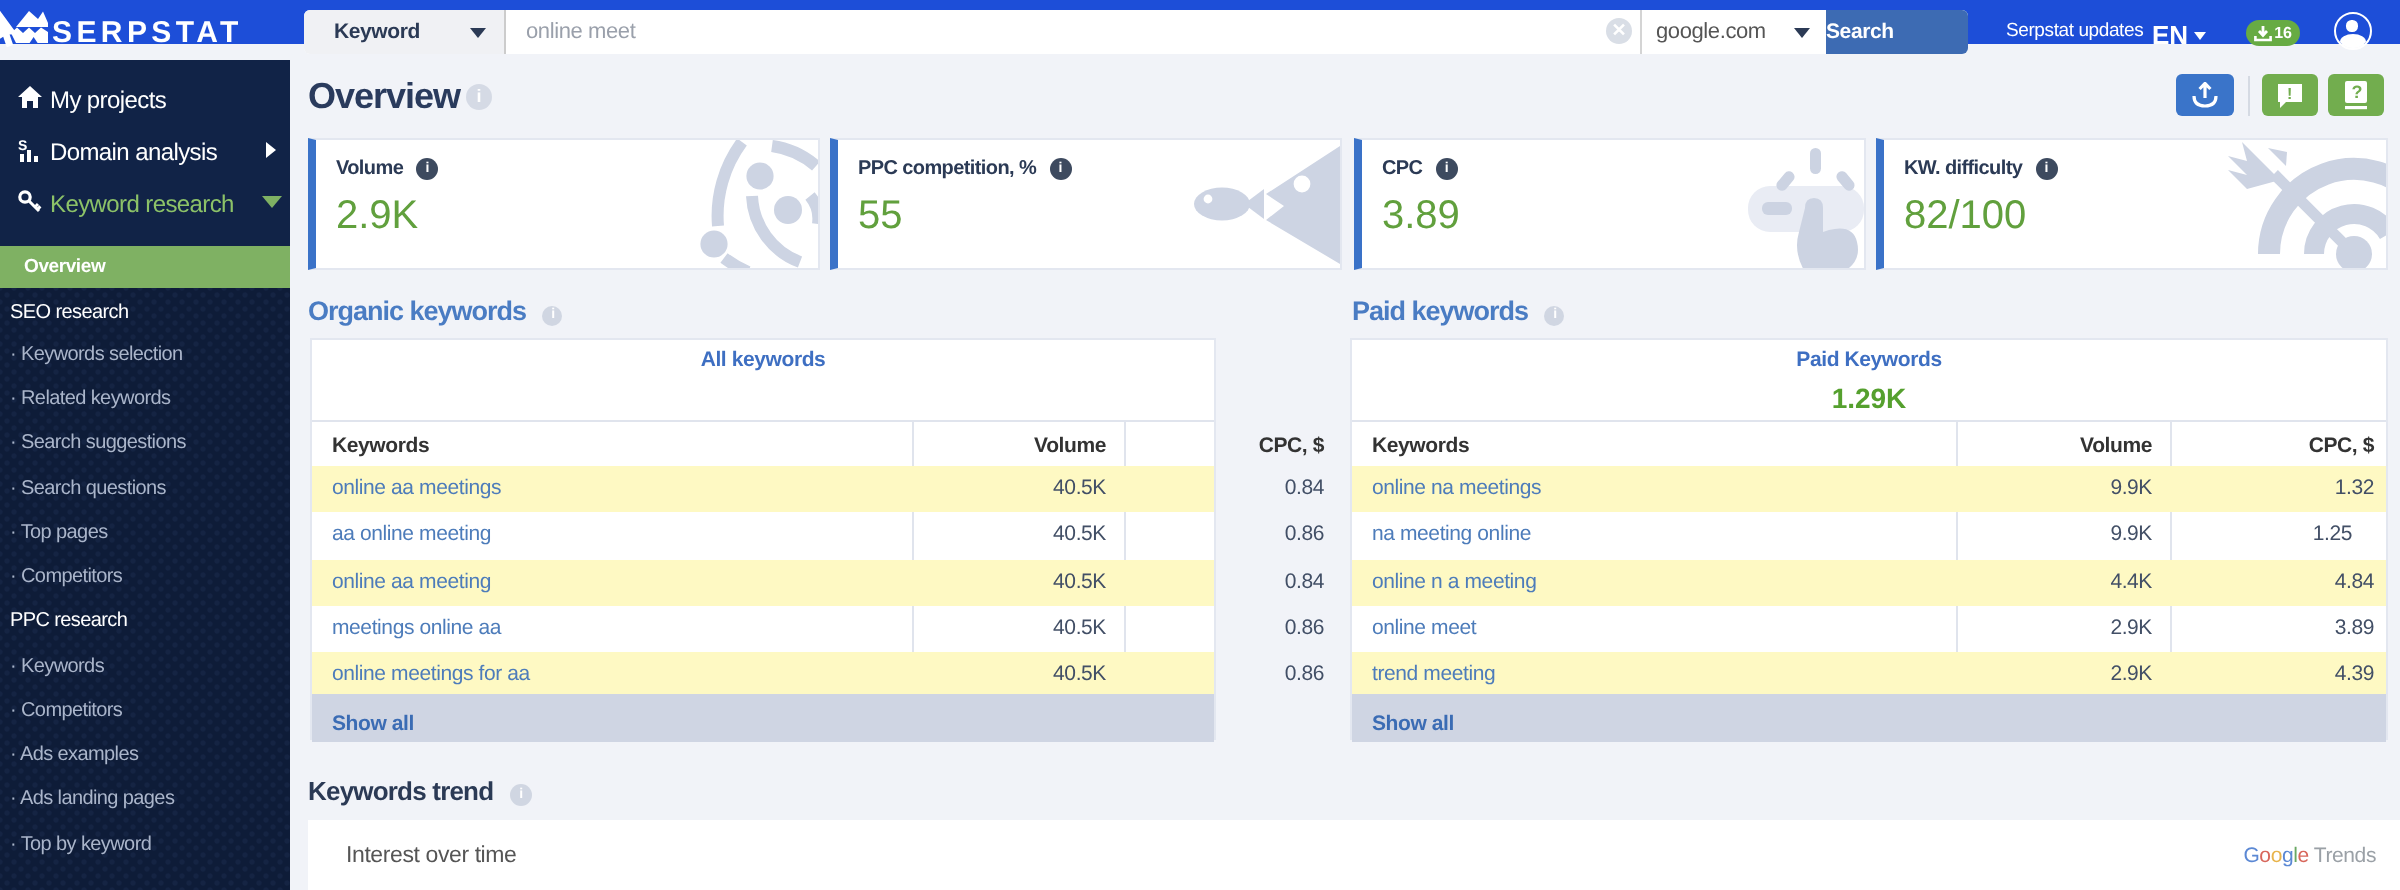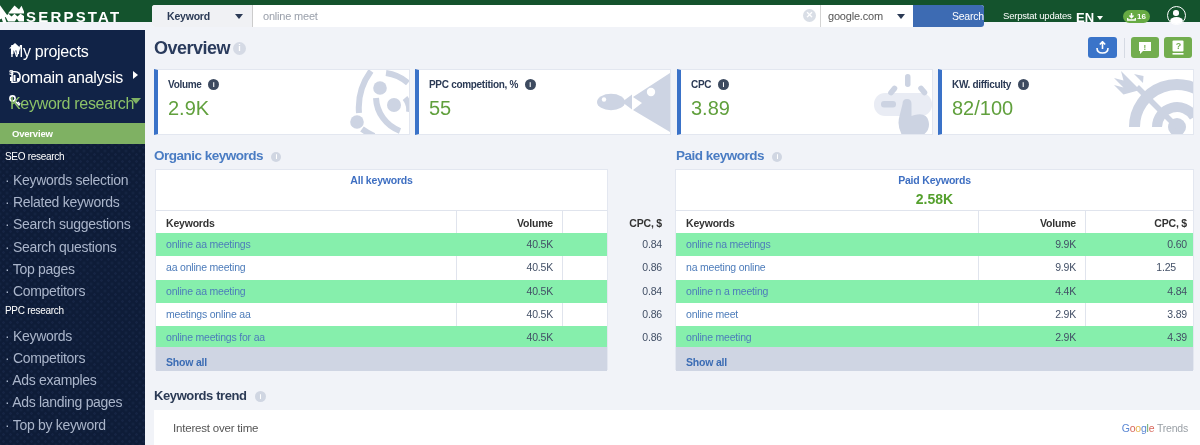--- a/index.html
+++ b/index.html
@@ -1,44 +1,44 @@
 <!DOCTYPE html>
 <html><head><meta charset="utf-8"><style>
 *{margin:0;padding:0;box-sizing:border-box}
 html,body{width:1200px;height:445px;font-family:"Liberation Sans",sans-serif;background:#f1f3f8;overflow:hidden;position:relative}
 .abs{position:absolute}
 
-#topbar{position:absolute;left:0;top:0;width:1200px;height:22px;background:#14532d}
+#topbar{position:absolute;left:0;top:0;width:1200px;height:22px;background:#1d4ed8}
 #logo{position:absolute;left:26px;top:7.5px;color:#fff;font-size:15px;font-weight:bold;letter-spacing:2.2px}
 #searchbar{position:absolute;left:152px;top:5px;width:832px;height:22px;background:#fff;border-radius:3px;display:flex}
 #kwseg{width:101px;height:22px;background:#f0f1f4;border-right:1px solid #ccc;border-radius:3px 0 0 3px;position:relative;color:#2b3a55;font-size:10.5px;font-weight:bold;line-height:22px;padding-left:15px;letter-spacing:-0.2px}
 #kwseg .dar{position:absolute;right:9px;top:9px}
 #qtext{color:#9aa0ab;font-size:11px;line-height:22px;padding-left:10px;flex:1;letter-spacing:-0.2px}
 #clearx{position:absolute;left:651px;top:4px;width:13px;height:13px;border-radius:50%;background:#d9dee6;color:#fff;font-size:9px;line-height:13px;text-align:center;font-weight:bold}
 #seseg{width:93px;height:22px;border-left:1px solid #d4d4d4;position:relative;color:#555;font-size:11px;line-height:22px;padding-left:7px;letter-spacing:-0.2px}
 #seseg .dar{position:absolute;right:8px;top:9px}
-#searchbtn{width:71px;height:22px;background:#3d6bb3;border-radius:0 3px 3px 0;color:#fff;font-size:10.5px;font-weight:normal;text-align:right;line-height:22px;letter-spacing:-0.2px}
+#searchbtn{width:71px;height:22px;background:#3d6bb3;border-radius:0 3px 3px 0;color:#fff;font-size:10.5px;font-weight:bold;text-align:left;line-height:22px;letter-spacing:-0.2px}
 .dar{width:0;height:0;border-left:4px solid transparent;border-right:4px solid transparent;border-top:5px solid #2b3a55}
 #updates{position:absolute;left:1003px;top:10px;color:#fff;font-size:9.5px;letter-spacing:-0.2px}
 #en{position:absolute;left:1076px;top:10px;color:#fff;font-size:13px;font-weight:bold}
 #en .war{display:inline-block;margin-left:3px;width:0;height:0;border-left:3.5px solid transparent;border-right:3.5px solid transparent;border-top:4.5px solid #fff;vertical-align:2px}
 #pill{position:absolute;left:1123px;top:10px;width:27px;height:13px;background:#67ab43;border-radius:7px;color:#fff;font-size:8px;font-weight:bold;line-height:13px;text-align:right;padding-right:4px}
 #avatar{position:absolute;left:1167px;top:6px;width:19px;height:19px;border:1.6px solid #fff;border-radius:50%;overflow:hidden}
 #avatar .hd{position:absolute;left:5.2px;top:3px;width:5.5px;height:5.5px;border-radius:50%;background:#fff}
 #avatar .sh{position:absolute;left:1.5px;top:9.5px;width:13px;height:8px;border-radius:50% 50% 0 0;background:#fff}
 
 #side-top{position:absolute;left:0;top:30px;width:145px;height:93px;background:#112347}
 #side-low{position:absolute;left:0;top:144px;width:145px;height:301px;background:#0e1c38;background-image:radial-gradient(circle,#152443 1px,rgba(0,0,0,0) 1.6px),radial-gradient(circle,#152443 1px,rgba(0,0,0,0) 1.6px);background-size:7px 7px;background-position:0 0,3.5px 3.5px}
 #ovrow{position:absolute;left:0;top:123px;width:145px;height:21px;background:#7fb163;color:#fff;font-size:9.5px;font-weight:bold;line-height:21px;padding-left:12px;letter-spacing:-0.2px}
-.snav{position:absolute;color:#fff;font-size:16px;left:10px;letter-spacing:-0.3px}
+.snav{position:absolute;color:#fff;font-size:12px;left:25px;letter-spacing:-0.3px}
 .sico{position:absolute;left:9px;width:12px;height:12px}
 .war-r{position:absolute;left:133px;width:0;height:0;border-top:4px solid transparent;border-bottom:4px solid transparent;border-left:5px solid #fff}
 .war-dg{position:absolute;left:131px;width:0;height:0;border-left:5px solid transparent;border-right:5px solid transparent;border-top:6px solid #7fb163}
 .shead{position:absolute;left:5px;color:#fff;font-size:10px;font-weight:normal;letter-spacing:-0.3px}
-.sitem{position:absolute;left:5px;color:#aab5ca;font-size:14px;letter-spacing:-0.3px}
+.sitem{position:absolute;left:5px;color:#aab5ca;font-size:10px;letter-spacing:-0.3px}
 
 #ovtitle{position:absolute;left:154px;top:38px;font-size:18px;font-weight:bold;color:#2a3b5d;letter-spacing:-0.5px}
 .info{display:inline-block;border-radius:50%;background:#c9d1df;color:#fff;text-align:center;font-weight:bold;font-style:normal}
 #ovinfo{position:absolute;left:233px;top:42px;width:13px;height:13px;font-size:9px;line-height:13px;background:#d5dae5}
 #btn-exp{position:absolute;left:1088px;top:37px;width:29px;height:21px;background:#3a74c9;border-radius:3px}
 #vsep{position:absolute;left:1124px;top:38px;width:1px;height:20px;background:#d5dae3}
 .gbtn{position:absolute;top:37px;width:28px;height:21px;background:#72ad4e;border-radius:3px;color:#fff;text-align:center}
 
 .card{position:absolute;top:69px;width:256px;height:66px;background:#fff;border:1px solid #e3e7f0;border-left:4px solid #3a72c8;overflow:hidden}
 .clabel{position:absolute;left:10px;top:9px;font-size:10px;font-weight:bold;color:#2b3a55;letter-spacing:-0.3px}
@@ -48,21 +48,21 @@
 
 .sechead{position:absolute;top:147.5px;font-size:13.5px;font-weight:bold;color:#4a7cc3;letter-spacing:-0.5px}
 .hinfo{width:10px;height:10px;font-size:7px;line-height:10px;background:#d0d6e2;margin-left:5px;vertical-align:1px}
 
 .tbl{position:absolute;top:169px;background:#fff;border:1px solid #e3e7f0}
 .tbl .hdarea{position:absolute;left:0;top:0;width:100%;height:40px;text-align:center}
 .tbl .hk{margin-top:3.5px;font-size:10.5px;font-weight:bold;color:#3e6fc2;letter-spacing:-0.2px}
 .tbl .hv{font-size:14px;font-weight:bold;color:#55a02e;margin-top:5px}
 .tbl .colhead{position:absolute;left:0;top:40px;width:100%;height:23px;border-top:1px solid #e0e4ed;font-size:10.5px;font-weight:bold;color:#333;letter-spacing:-0.2px}
 .tbl .row{position:absolute;left:0;width:100%;height:23.3px;font-size:10.5px;letter-spacing:-0.2px}
-.tbl .row.odd{background:#86efac}
+.tbl .row.odd{background:#fef9c3}
 .kcell{position:absolute;left:10px;top:5px;color:#4d7cba}
 .colhead .kcell{color:#333;top:6px}
 .vcell{position:absolute;top:5px;text-align:right;color:#424f66}
 .colhead .vcell{color:#333;top:6px}
 .tfoot{position:absolute;left:0;top:177px;width:100%;height:23.5px;background:#cfd5e3;color:#3b6cb4;font-size:10.5px;font-weight:bold;line-height:30px;padding-left:10px;letter-spacing:-0.2px}
 .csep{position:absolute;top:40px;width:1px;background:#e0e4ed}
 
 #trendhead{position:absolute;left:154px;top:388px;font-size:13px;font-weight:bold;color:#2b3a55;letter-spacing:-0.4px}
 #trendpanel{position:absolute;left:154px;top:410px;width:1052px;height:35px;background:#fff}
 #interest{position:absolute;left:19px;top:12px;font-size:11.5px;color:#555;letter-spacing:-0.2px}
@@ -253,51 +253,51 @@
       <span class="kcell">online meetings for aa</span>
       <span class="vcell" style="left:300px;width:97px">40.5K</span>
       <span class="vcell" style="left:406px;width:100px">0.86</span>
     </div>
   <div class="tfoot">Show all</div>
 </div>
 
 <div class="tbl" style="left:675px;width:519px;height:201px">
   <div class="hdarea">
       <div class="hk">Paid Keywords</div>
-      <div class="hv">2.58K</div>
+      <div class="hv">1.29K</div>
     </div>
   <div class="colhead">
       <span class="kcell">Keywords</span>
       <span class="vcell" style="left:302px;width:98px">Volume</span>
       <span class="vcell" style="left:409px;width:102px">CPC, $</span>
     </div>
   <div class="csep" style="left:302px;height:137px"></div>
   <div class="csep" style="left:409px;height:137px"></div>
   <div class="row odd" style="top:63px">
       <span class="kcell">online na meetings</span>
       <span class="vcell" style="left:302px;width:98px">9.9K</span>
-      <span class="vcell" style="left:409px;width:102px">0.60</span>
+      <span class="vcell" style="left:409px;width:102px">1.32</span>
     </div>
   <div class="row" style="top:86.3px">
       <span class="kcell">na meeting online</span>
       <span class="vcell" style="left:302px;width:98px">9.9K</span>
       <span class="vcell" style="left:398px;width:102px">1.25</span>
     </div>
   <div class="row odd" style="top:109.6px">
       <span class="kcell">online n a meeting</span>
       <span class="vcell" style="left:302px;width:98px">4.4K</span>
       <span class="vcell" style="left:409px;width:102px">4.84</span>
     </div>
   <div class="row" style="top:132.9px">
       <span class="kcell">online meet</span>
       <span class="vcell" style="left:302px;width:98px">2.9K</span>
       <span class="vcell" style="left:409px;width:102px">3.89</span>
     </div>
   <div class="row odd" style="top:156.2px">
-      <span class="kcell">online meeting</span>
+      <span class="kcell">trend meeting</span>
       <span class="vcell" style="left:302px;width:98px">2.9K</span>
       <span class="vcell" style="left:409px;width:102px">4.39</span>
     </div>
   <div class="tfoot">Show all</div>
 </div>
 
 <div id="trendhead">Keywords trend <i class="info hinfo" style="width:11px;height:11px;line-height:11px">i</i></div>
 <div id="trendpanel">
   <div id="interest">Interest over time</div>
   <div id="gtrends"><span style="color:#5b88d4">G</span><span style="color:#d8675c">o</span><span style="color:#e8b44c">o</span><span style="color:#5b88d4">g</span><span style="color:#6aa864">l</span><span style="color:#d8675c">e</span><span style="color:#9aa0a6"> Trends</span></div>

